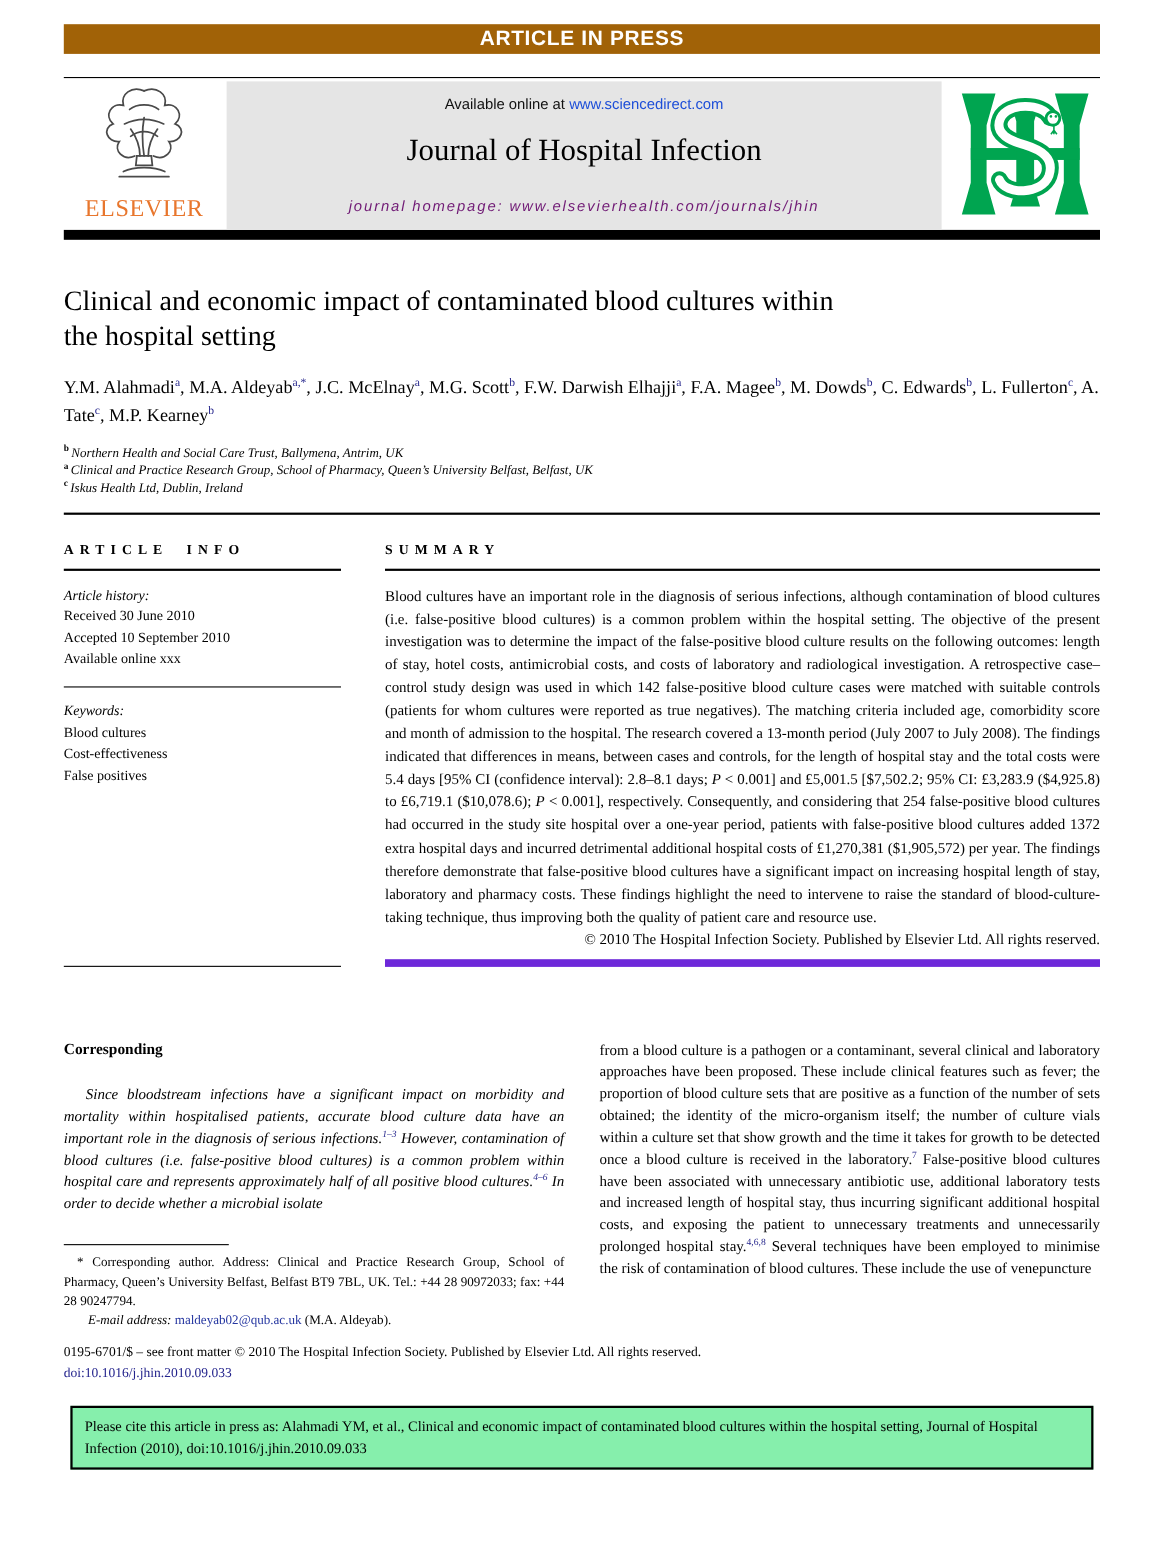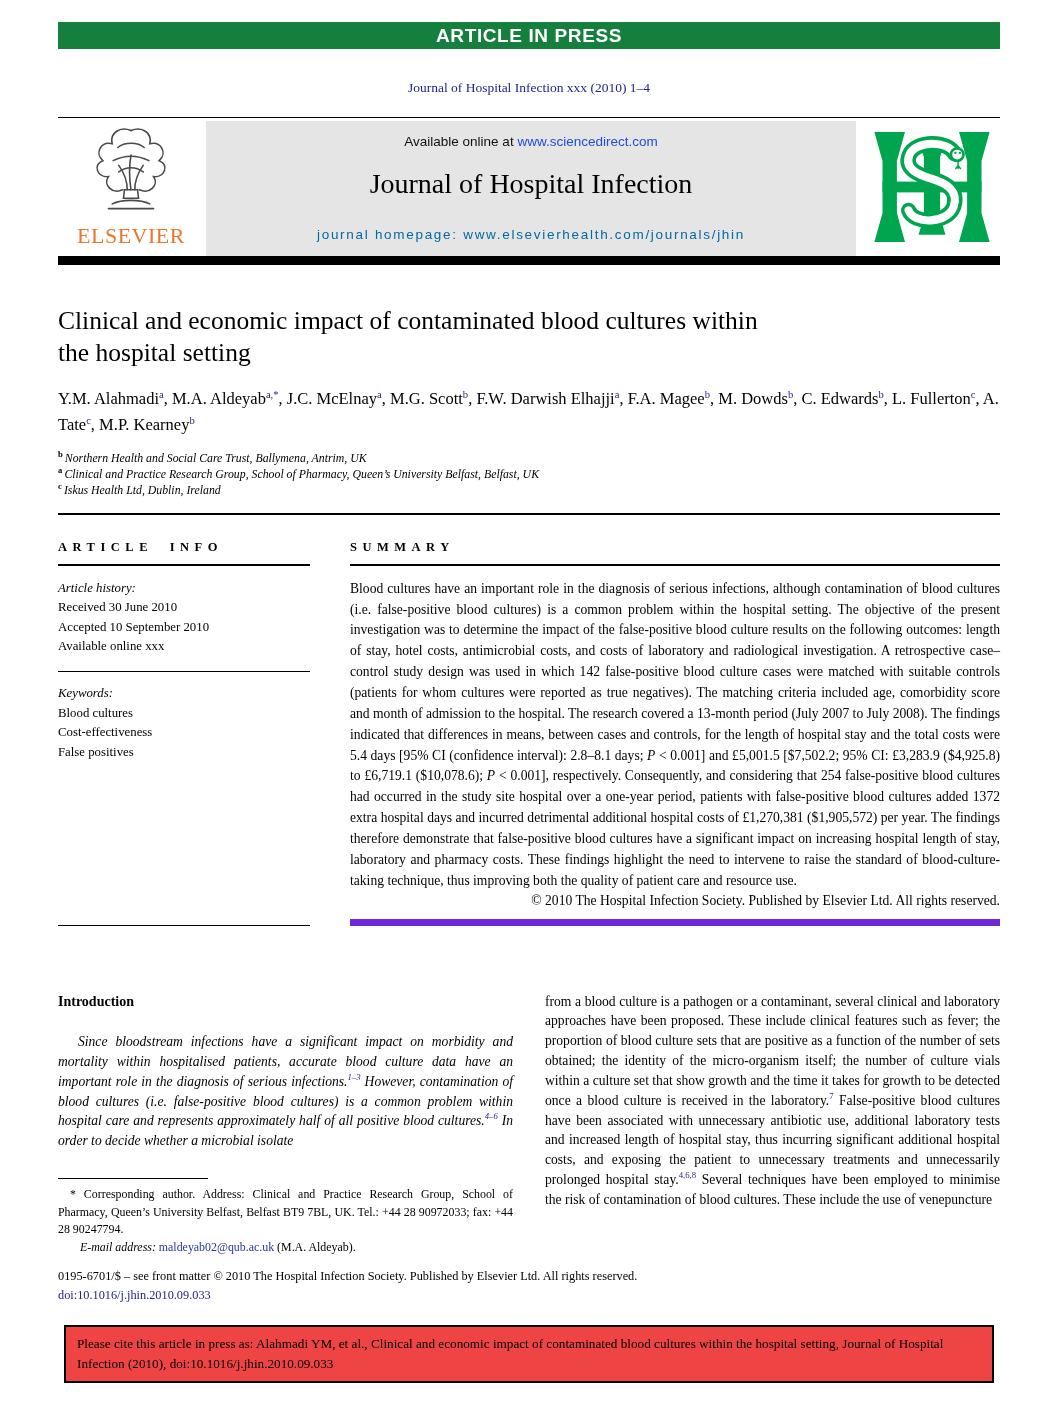--- a/index.html
+++ b/index.html
@@ -4,36 +4,36 @@
 <style>
   * { box-sizing: border-box; }
   body {
     margin: 0; width: 1058px; height: 1411px; overflow: hidden;
     background: #ffffff; color: #000;
     font-family: "Liberation Serif", serif;
   }
   .page { width: 942px; margin: 0 auto; }
 
   .banner {
-    margin-top: 22px; height: 27px; background: #15803d; color: #fff;
+    margin-top: 22px; height: 27px; background: #a16207; color: #fff;
     font-family: "Liberation Sans", sans-serif; font-weight: bold;
     font-size: 19px; letter-spacing: .6px; text-align: center; line-height: 27px;
   }
   .journal-ref { margin-top: 31px; text-align: center; color: #23238c; font-size: 13.5px; }
   .toprule { border-top: 1.5px solid #000; margin-top: 21px; }
 
   .header { display: flex; align-items: stretch; height: 138px; }
   .elsevier-block { width: 146px; display: flex; flex-direction: column; align-items: center; justify-content: center; padding-bottom: 2px; }
   .elsevier-tree svg { width: 96px; height: 94px; }
   .elsevier-wordmark { color: #e8762d; font-size: 22px; letter-spacing: .5px; margin-top: 1px; }
   .header-box { flex: 1; background: #e5e5e5; margin: 3px 8px 0 2px; text-align: center; padding-top: 13px; }
   .avail-line { font-family: "Liberation Sans", sans-serif; font-size: 13.5px; color: #111; }
   .avail-line .seg-link { color: #1d4ed8; }
   .journal-title { font-size: 28px; margin-top: 19px; }
-  .homepage-line { font-family: "Liberation Sans", sans-serif; font-size: 13.5px; letter-spacing: 1.7px; margin-top: 27px; color: #0369a1; }
+  .homepage-line { font-family: "Liberation Sans", sans-serif; font-size: 13.5px; letter-spacing: 1.7px; margin-top: 27px; color: #701a75; font-style: italic; }
   .his-block { width: 136px; display: flex; align-items: center; justify-content: center; }
   .his-block svg { width: 126px; height: 122px; }
   .black-bar { height: 9px; background: #000; }
 
   .title { font-size: 25.5px; line-height: 1.27; margin-top: 40px; }
   .authors { margin-top: 16px; font-size: 16.5px; line-height: 1.58; }
   sup { line-height: 0; }
   .seg-sup { color: #26268c; font-size: .64em; }
   .seg-asup { font-size: .72em; font-weight: bold; font-style: normal; }
   .seg-i { font-style: italic; }
@@ -58,32 +58,31 @@
   .intro-para { margin-top: 20px; text-indent: 20px; font-style: italic; }
   .footnote { margin-top: 27px; font-size: 11.9px; line-height: 1.48; }
   .footnote-rule { width: 150px; border-top: 1px solid #000; margin-bottom: 7px; }
   .footnote-first { text-indent: 12px; }
   .footnote-email { text-indent: 22px; }
 
   .footer-lines { margin-top: 11px; font-size: 12.3px; line-height: 1.5; }
   .doi-line { color: #23238c; }
 
   .cite-box {
-    margin: 21px auto 0; width: 930px; background: #ef4444;
+    margin: 21px auto 0; width: 930px; background: #86efac;
     border: 2px solid #000; padding: 7px 11px; font-size: 13.2px; line-height: 1.5;
   }
 </style>
 </head>
 <body>
 
 <div class="page">
 
   <div class="banner">ARTICLE IN PRESS</div>
 
-  <div class="journal-ref">Journal of Hospital Infection xxx (2010) 1–4</div>
 
   <div class="toprule"></div>
 
   <div class="header">
     <div class="elsevier-block">
       <span class="elsevier-tree">
         <svg viewBox="0 0 100 100">
           <g fill="none" stroke="#4a4a4a" stroke-width="1.7" stroke-linecap="round">
             <path d="M50 7 C38 2 27 10 30 21 C18 18 11 31 20 39 C9 43 14 57 26 56 C20 65 30 75 41 70"></path>
             <path d="M50 7 C62 2 73 10 70 21 C82 18 89 31 80 39 C91 43 86 57 74 56 C80 65 70 75 59 70"></path>
@@ -167,21 +166,21 @@
     <div class="sum-col">
       <div class="col-heading">SUMMARY</div>
       <div class="heading-rule"></div>
       <div class="sum-body"><span>Blood cultures have an important role in the diagnosis of serious infections, although contamination of blood cultures (i.e. false-positive blood cultures) is a common problem within the hospital setting. The objective of the present investigation was to determine the impact of the false-positive blood culture results on the following outcomes: length of stay, hotel costs, antimicrobial costs, and costs of laboratory and radiological investigation. A retrospective case–control study design was used in which 142 false-positive blood culture cases were matched with suitable controls (patients for whom cultures were reported as true negatives). The matching criteria included age, comorbidity score and month of admission to the hospital. The research covered a 13-month period (July 2007 to July 2008). The findings indicated that differences in means, between cases and controls, for the length of hospital stay and the total costs were 5.4 days [95% CI (confidence interval): 2.8–8.1 days; </span><span class="seg-i">P</span><span> &lt; 0.001] and £5,001.5 [$7,502.2; 95% CI: £3,283.9 ($4,925.8) to £6,719.1 ($10,078.6); </span><span class="seg-i">P</span><span> &lt; 0.001], respectively. Consequently, and considering that 254 false-positive blood cultures had occurred in the study site hospital over a one-year period, patients with false-positive blood cultures added 1372 extra hospital days and incurred detrimental additional hospital costs of £1,270,381 ($1,905,572) per year. The findings therefore demonstrate that false-positive blood cultures have a significant impact on increasing hospital length of stay, laboratory and pharmacy costs. These findings highlight the need to intervene to raise the standard of blood-culture-taking technique, thus improving both the quality of patient care and resource use.</span></div>
       <div class="sum-copyright">© 2010 The Hospital Infection Society. Published by Elsevier Ltd. All rights reserved.</div>
     </div>
   </div>
 
   <div class="main-cols">
     <div class="main-col">
-      <div class="intro-heading">Introduction</div>
+      <div class="intro-heading">Corresponding</div>
       <div class="intro-para"><span>Since bloodstream infections have a significant impact on morbidity and mortality within hospitalised patients, accurate blood culture data have an important role in the diagnosis of serious infections.</span><sup class="seg-sup">1–3</sup><span> However, contamination of blood cultures (i.e. false-positive blood cultures) is a common problem within hospital care and represents approximately half of all positive blood cultures.</span><sup class="seg-sup">4–6</sup><span> In order to decide whether a microbial isolate</span></div>
       <div class="footnote">
         <div class="footnote-rule"></div>
         <div class="footnote-first">* Corresponding author. Address: Clinical and Practice Research Group, School of Pharmacy, Queen’s University Belfast, Belfast BT9 7BL, UK. Tel.: +44 28 90972033; fax: +44 28 90247794.</div>
         <div class="footnote-email"><span class="seg-i">E-mail address: </span><span class="seg-link">maldeyab02@qub.ac.uk</span><span> (M.A. Aldeyab).</span></div>
       </div>
     </div>
     <div class="main-col">
       <div><span>from a blood culture is a pathogen or a contaminant, several clinical and laboratory approaches have been proposed. These include clinical features such as fever; the proportion of blood culture sets that are positive as a function of the number of sets obtained; the identity of the micro-organism itself; the number of culture vials within a culture set that show growth and the time it takes for growth to be detected once a blood culture is received in the laboratory.</span><sup class="seg-sup">7</sup><span> False-positive blood cultures have been associated with unnecessary antibiotic use, additional laboratory tests and increased length of hospital stay, thus incurring significant additional hospital costs, and exposing the patient to unnecessary treatments and unnecessarily prolonged hospital stay.</span><sup class="seg-sup">4,6,8</sup><span> Several techniques have been employed to minimise the risk of contamination of blood cultures. These include the use of venepuncture</span></div>
     </div>

